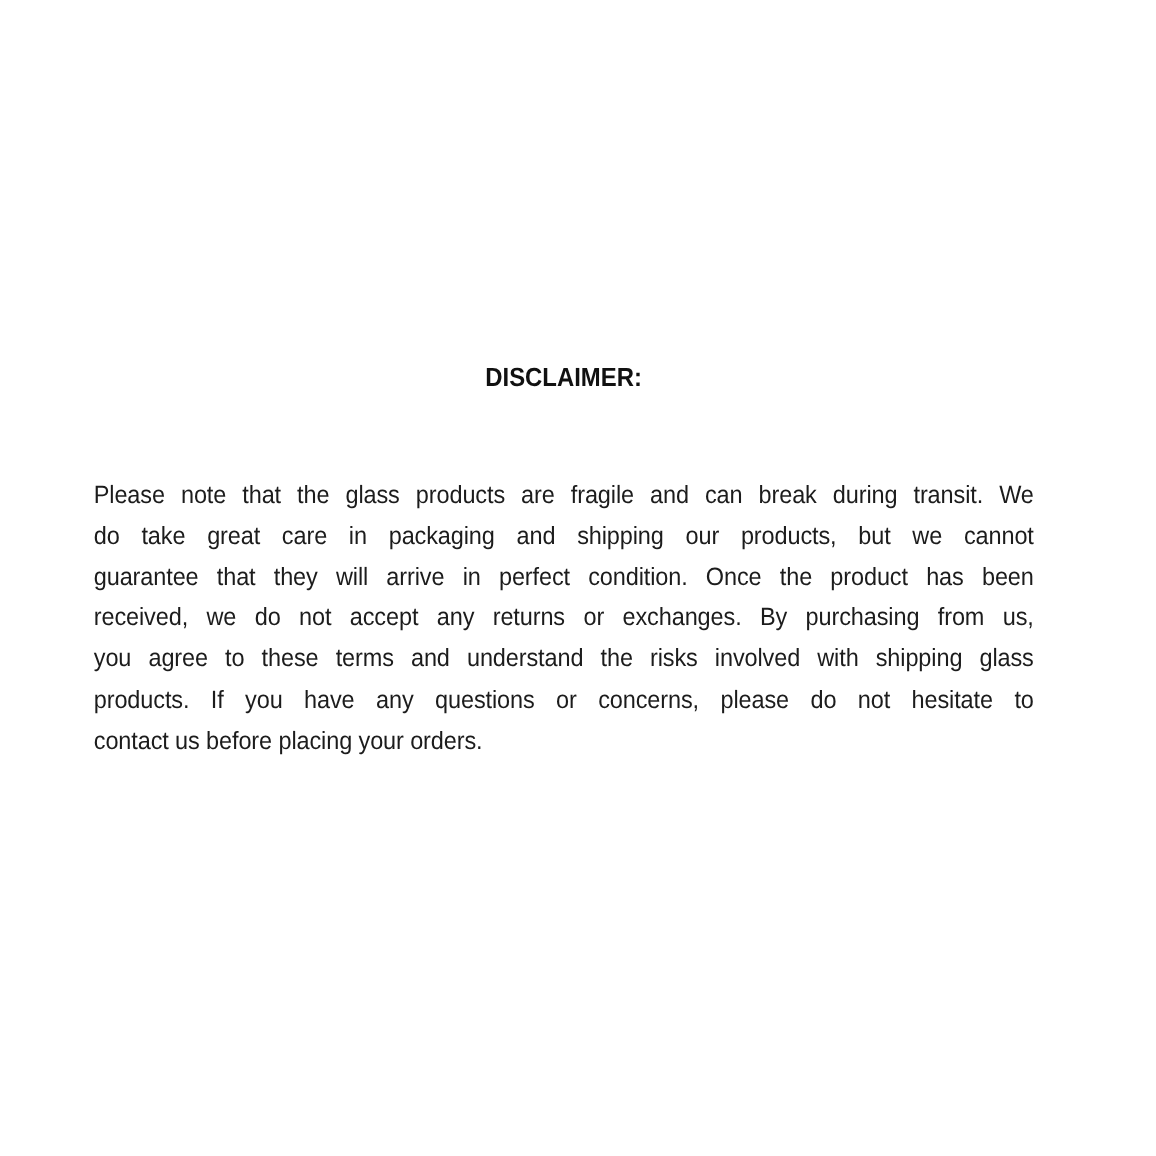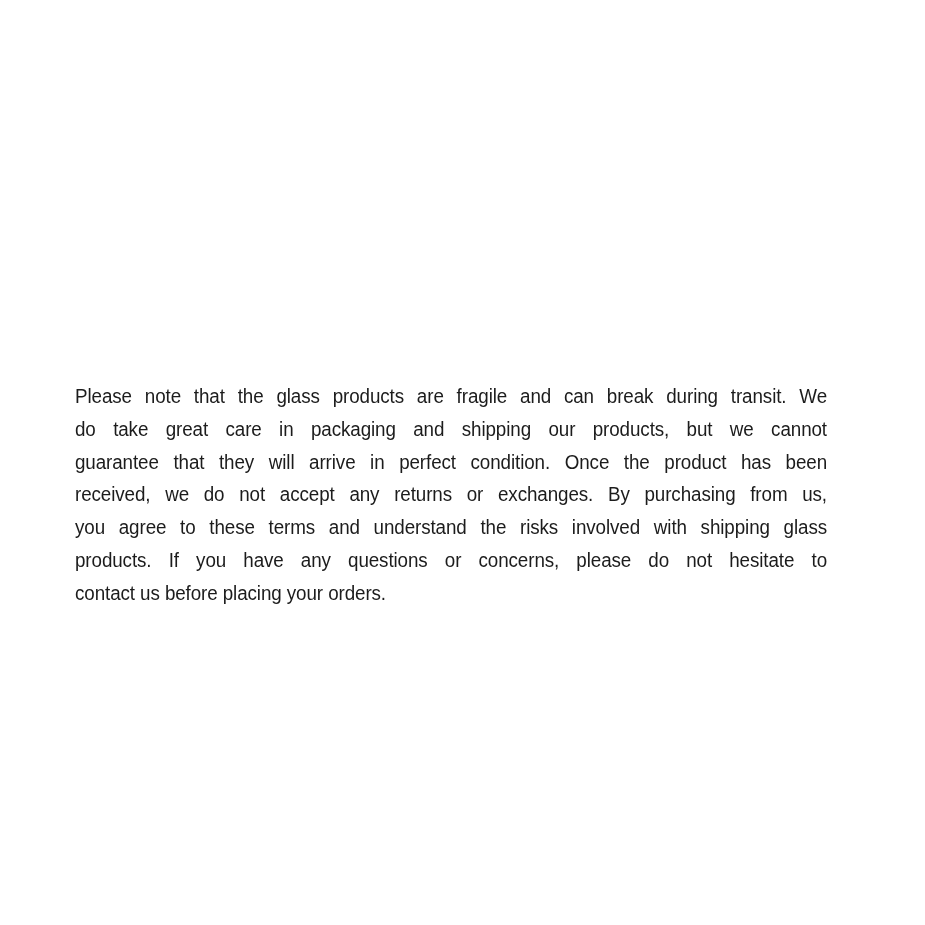--- a/index.html
+++ b/index.html
@@ -52,20 +52,21 @@
   .pline.last {
     text-align: left;
     text-align-last: left;
   }
 </style>
 </head>
 <body>
 
 <div class="page">
 
+  <h1 class="heading"><span class="heading-text">DISCLAIMER:</span></h1>
 
   <div class="paragraph">
     <div class="pline">Please note that the glass products are fragile and can break during transit. We</div>
     <div class="pline">do take great care in packaging and shipping our products, but we cannot</div>
     <div class="pline">guarantee that they will arrive in perfect condition. Once the product has been</div>
     <div class="pline">received, we do not accept any returns or exchanges. By purchasing from us,</div>
     <div class="pline">you agree to these terms and understand the risks involved with shipping glass</div>
     <div class="pline">products. If you have any questions or concerns, please do not hesitate to</div>
     <div class="pline last">contact us before placing your orders.</div>
   </div>

